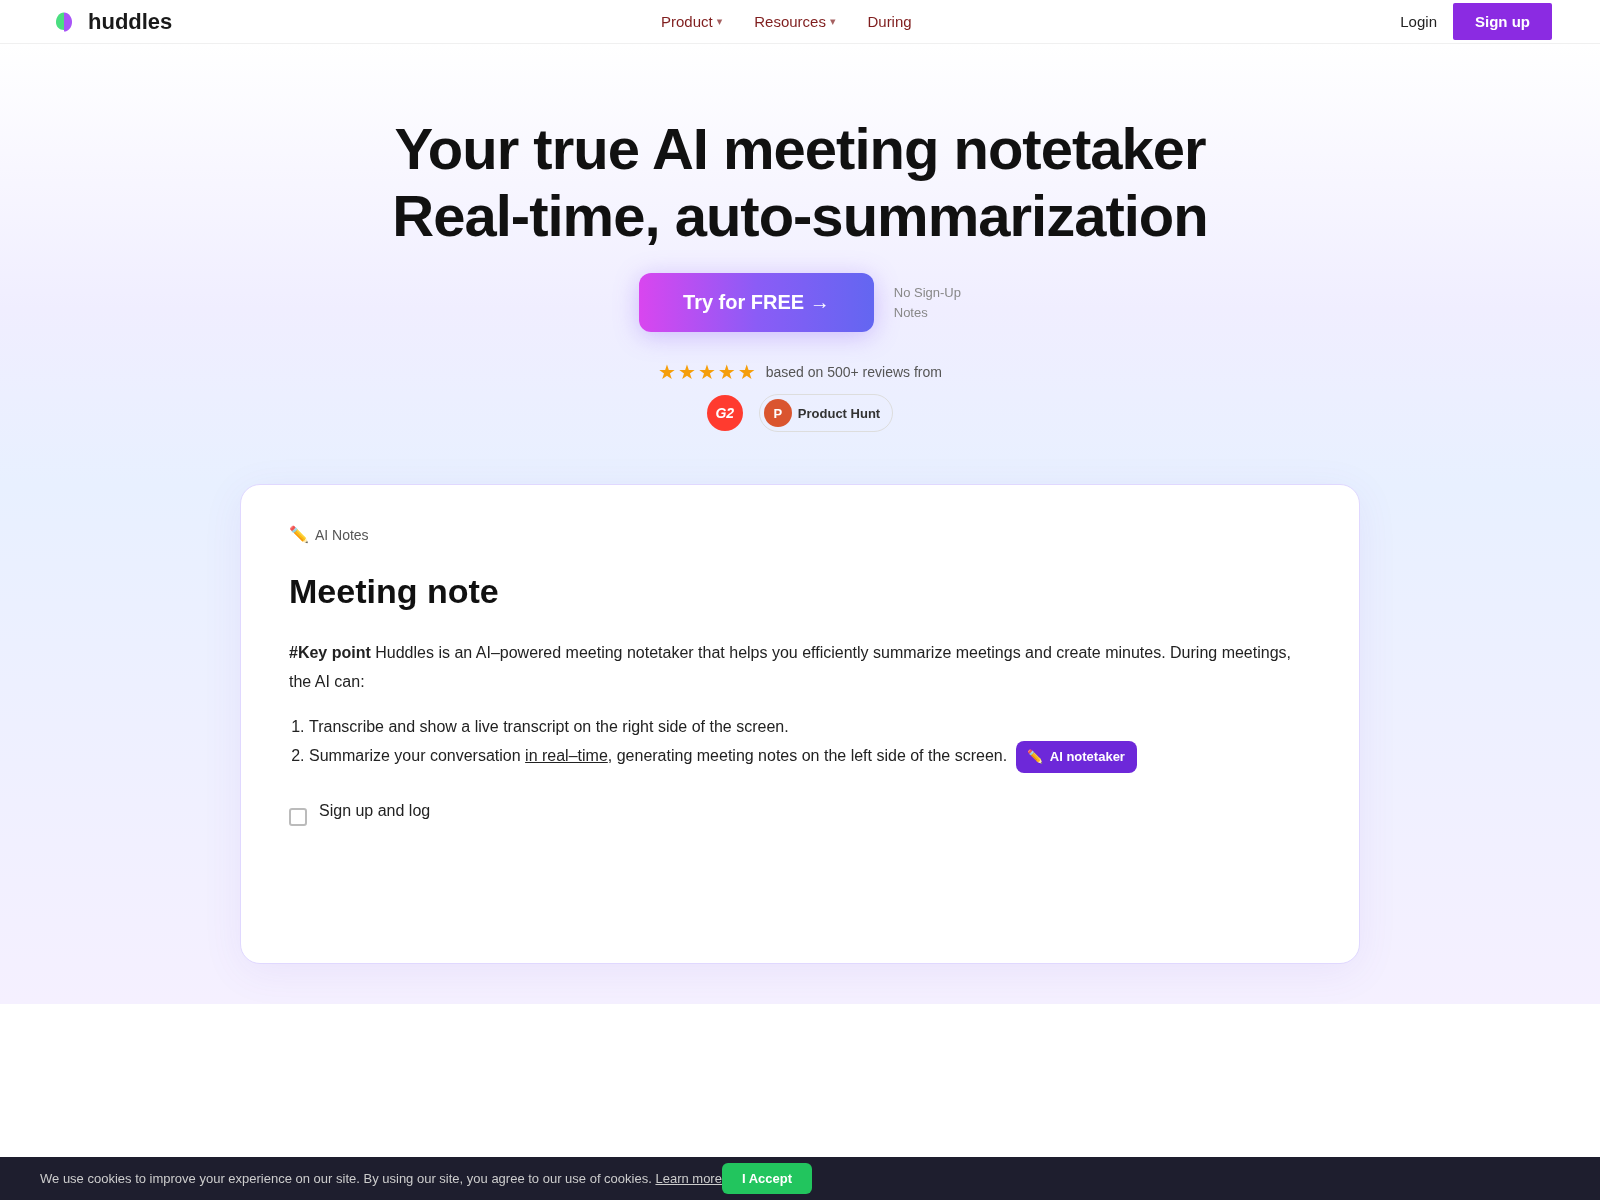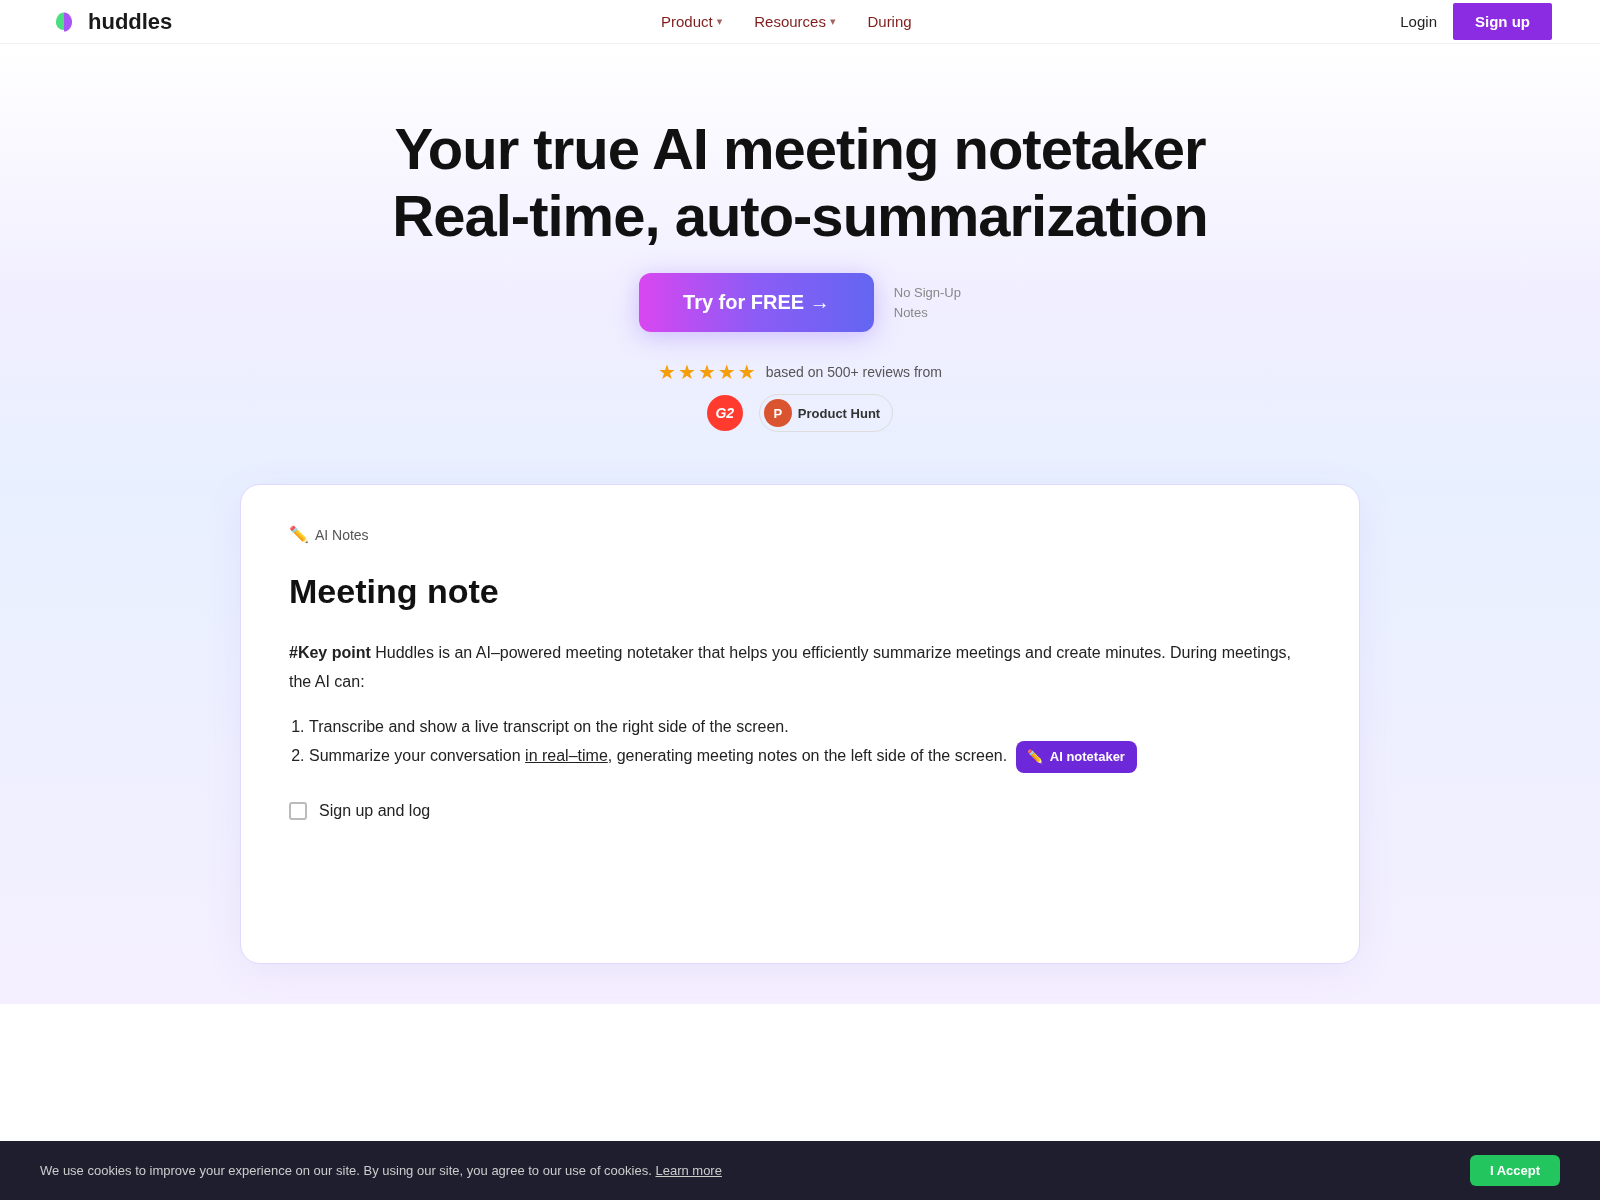--- a/index.html
+++ b/index.html
@@ -82,41 +82,41 @@
       display: inline-flex; align-items: center; gap: 6px;
       color: #555; font-size: 14px; margin-bottom: 28px;
     }
     .demo-tag-icon { font-size: 16px; }
     .demo-title { font-size: 34px; font-weight: 700; color: #111; margin-bottom: 28px; }
     .demo-body { font-size: 16px; color: #222; line-height: 1.8; }
     .demo-body .key-point { font-weight: 700; }
     .demo-list { margin: 16px 0 24px 20px; }
     .demo-list li { font-size: 16px; color: #222; line-height: 1.8; }
     .demo-list li span.underline { text-decoration: underline; }
-    .demo-checkbox-row { display: flex; align-items: center; gap: 12px; margin-top: 8px; }
+    .demo-checkbox-row { display: flex; align-items: flex-end; gap: 12px; margin-top: 8px; }
     .demo-checkbox {
       width: 18px; height: 18px; border: 2px solid #bbb; border-radius: 3px;
       flex-shrink: 0; background: #fff;
     }
     .demo-checkbox-label { font-size: 16px; color: #222; }
 
     
     .inline-tooltip {
       display: inline-flex; align-items: center; gap: 6px;
       background: #6d28d9; color: #fff; border-radius: 8px;
       padding: 4px 12px; font-size: 13px; font-weight: 600;
       margin-left: 4px; vertical-align: middle;
     }
 
     
     .cookie-bar {
       position: fixed; bottom: 0; left: 0; right: 0;
       background: #1e1e2e; color: #fff;
-      display: flex; align-items: center; justify-content: space-between;
-      padding: 14px 40px; font-size: 13px; z-index: 200;
+      display: flex; align-items: center; justify-content: flex-start;
+      padding: 6px 40px; font-size: 13px; z-index: 200;
     }
     .cookie-text { color: #ccc; }
     .cookie-link { color: #ccc; text-decoration: underline; cursor: pointer; }
     .btn-accept {
       background: #22c55e; color: #fff; border: none; border-radius: 6px;
       padding: 8px 20px; font-size: 13px; font-weight: 600; cursor: pointer; font-family: inherit;
       white-space: nowrap;
     }
   </style>
 </head>

